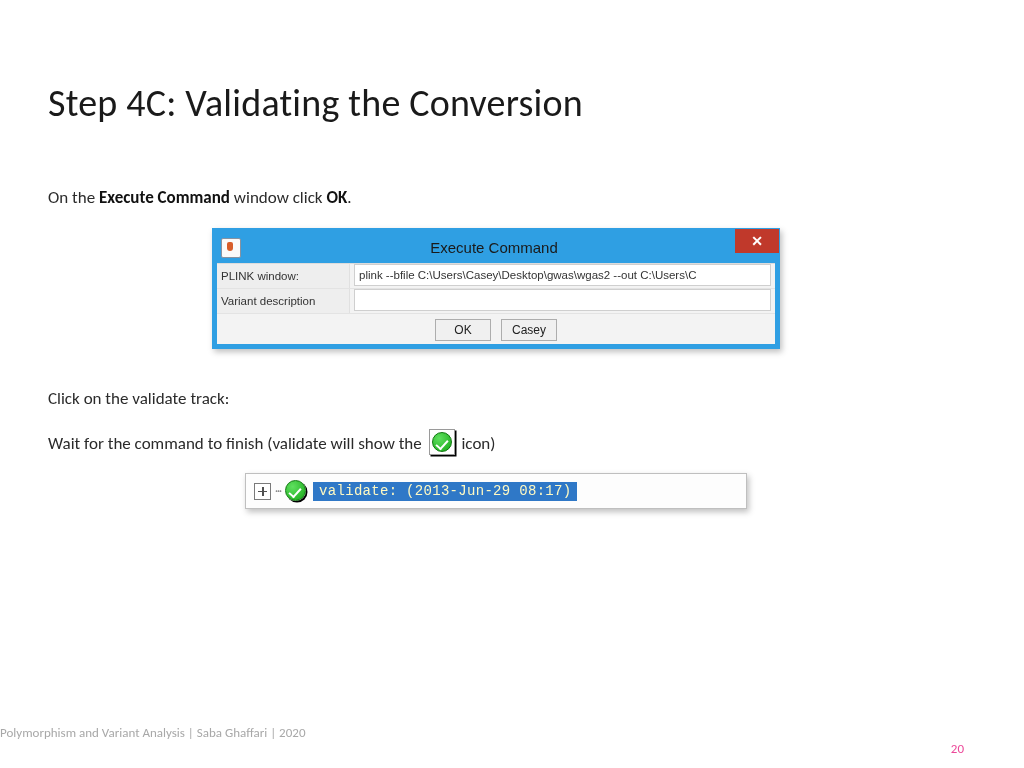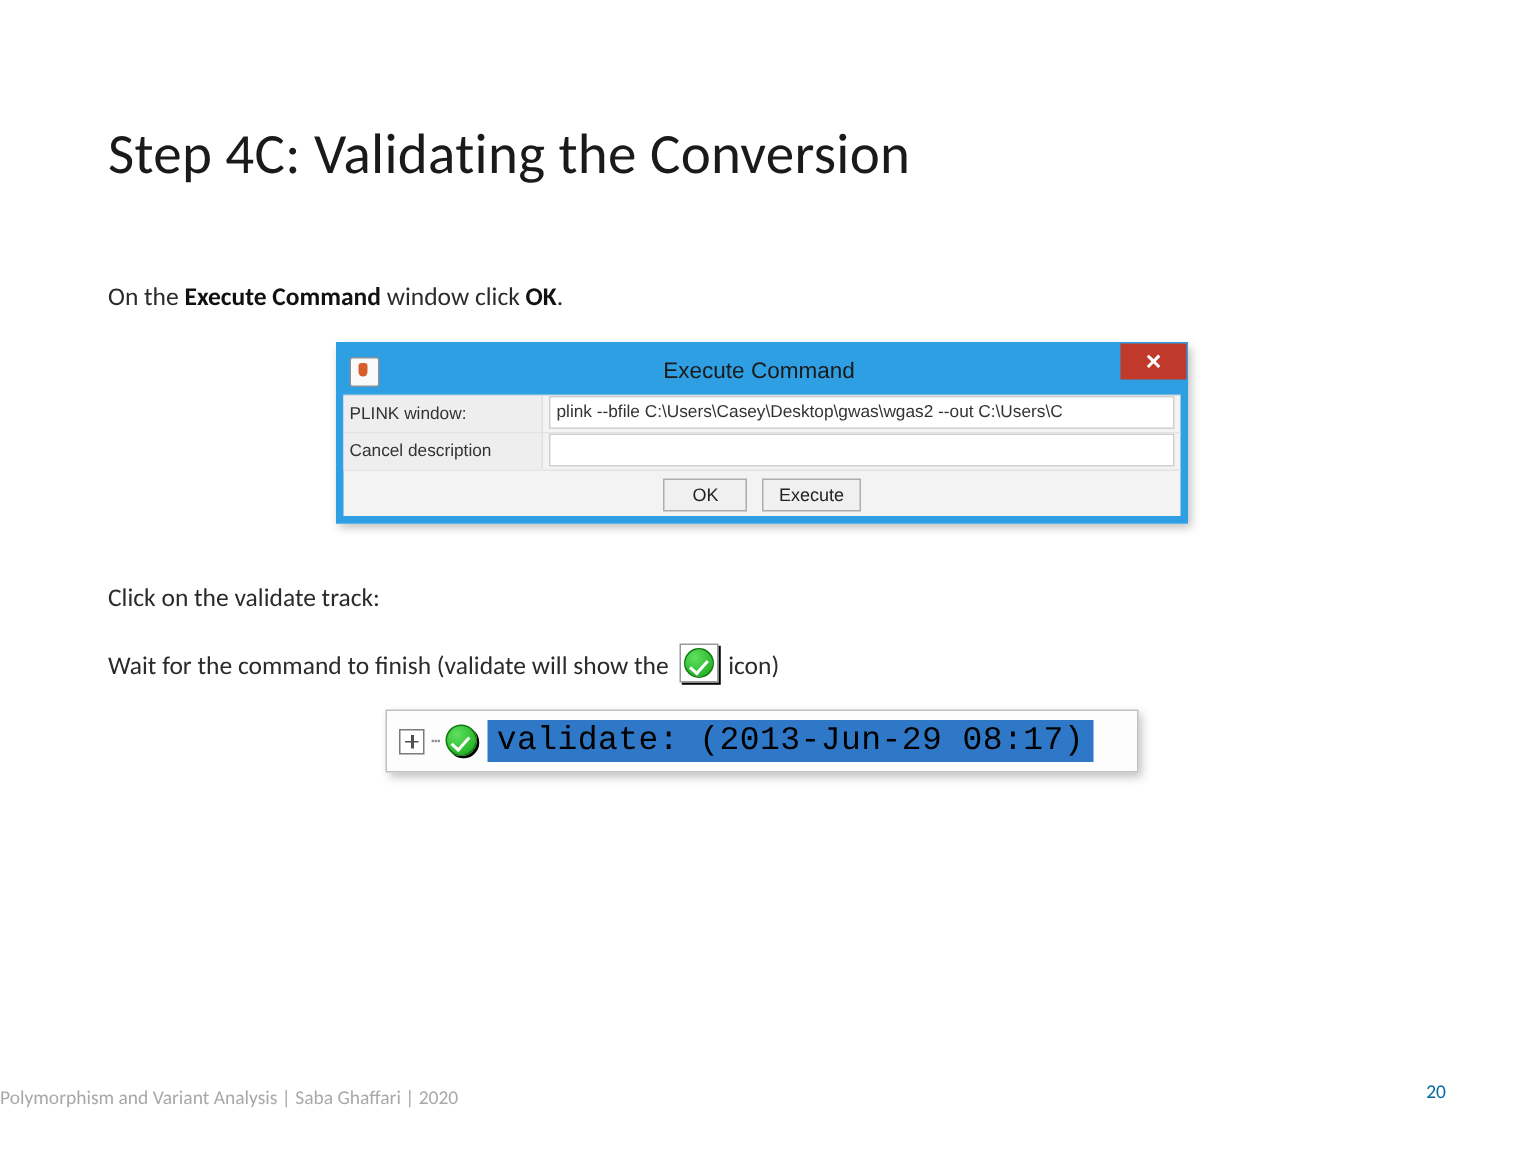--- a/index.html
+++ b/index.html
@@ -12,21 +12,21 @@
     color: #222;
     position: relative;
     overflow: hidden;
   }
   .slide {
     position: absolute;
     left: 0; top: 0;
     width: 1024px;
     height: 548px;
     box-sizing: border-box;
-    padding: 80px 80px 60px 72px;
+    padding: 80px 80px 60px 48px;
   }
   .title {
     font-size: 38px;
     font-weight: 400;
     color: #1a1a1a;
     margin: 0 0 60px 0;
     letter-spacing: 0.2px;
   }
   .body-line {
     font-size: 17px;
@@ -205,39 +205,39 @@
     position: relative;
     flex-shrink: 0;
   }
   .track-check .check-circle {
     left: 0; top: 0;
     width: 19px; height: 19px;
     box-shadow: 1.5px 1.5px 0 #000;
   }
   .track-label {
     background: #2f78c7;
-    color: #000000;
+    color: #fef9c3;
     font-family: "Consolas", "Courier New", monospace;
-    font-size: 22px;
+    font-size: 14px;
     padding: 1px 6px 2px 6px;
     letter-spacing: 0.3px;
   }
   
   .footer {
     position: absolute;
     left: 0; bottom: 28px;
     width: 100%;
     font-size: 13px;
     color: #a8a8a8;
   }
   .pagenum {
     position: absolute;
-    right: 60px; bottom: 32px;
+    right: 60px; bottom: 12px;
     font-size: 13px;
-    color: #0369a1;
+    color: #ec4899;
   }
 </style>
 </head>
 <body>
 
 <div class="slide">
   <h1 class="title">Step 4C: Validating the Conversion</h1>
 
   <p class="body-line">
     <span>On the </span><span class="b">Execute Command</span><span> window click </span><span class="b">OK</span><span>.</span>
@@ -251,26 +251,26 @@
         <div class="win-close">
           <span>✕</span>
         </div>
       </div>
       <div class="win-body">
         <div class="win-row">
           <div class="win-row-label">PLINK window:</div>
           <div class="win-row-field">plink   --bfile C:\Users\Casey\Desktop\gwas\wgas2  --out C:\Users\C</div>
         </div>
         <div class="win-row">
-          <div class="win-row-label">Cancel description</div>
+          <div class="win-row-label">Variant description</div>
           <div class="win-row-field"></div>
         </div>
         <div class="win-buttons">
           <button class="win-btn">OK</button>
-          <button class="win-btn">Execute</button>
+          <button class="win-btn">Casey</button>
         </div>
       </div>
     </div>
   </div>
 
   <p class="body-line" style="margin-top:32px;">Click on the validate track:</p>
 
   <p class="body-line">
     <span>Wait for the command to finish (validate will show the </span><span class="inline-icon"><span class="check-circle"></span></span><span> icon)</span>
   </p>

